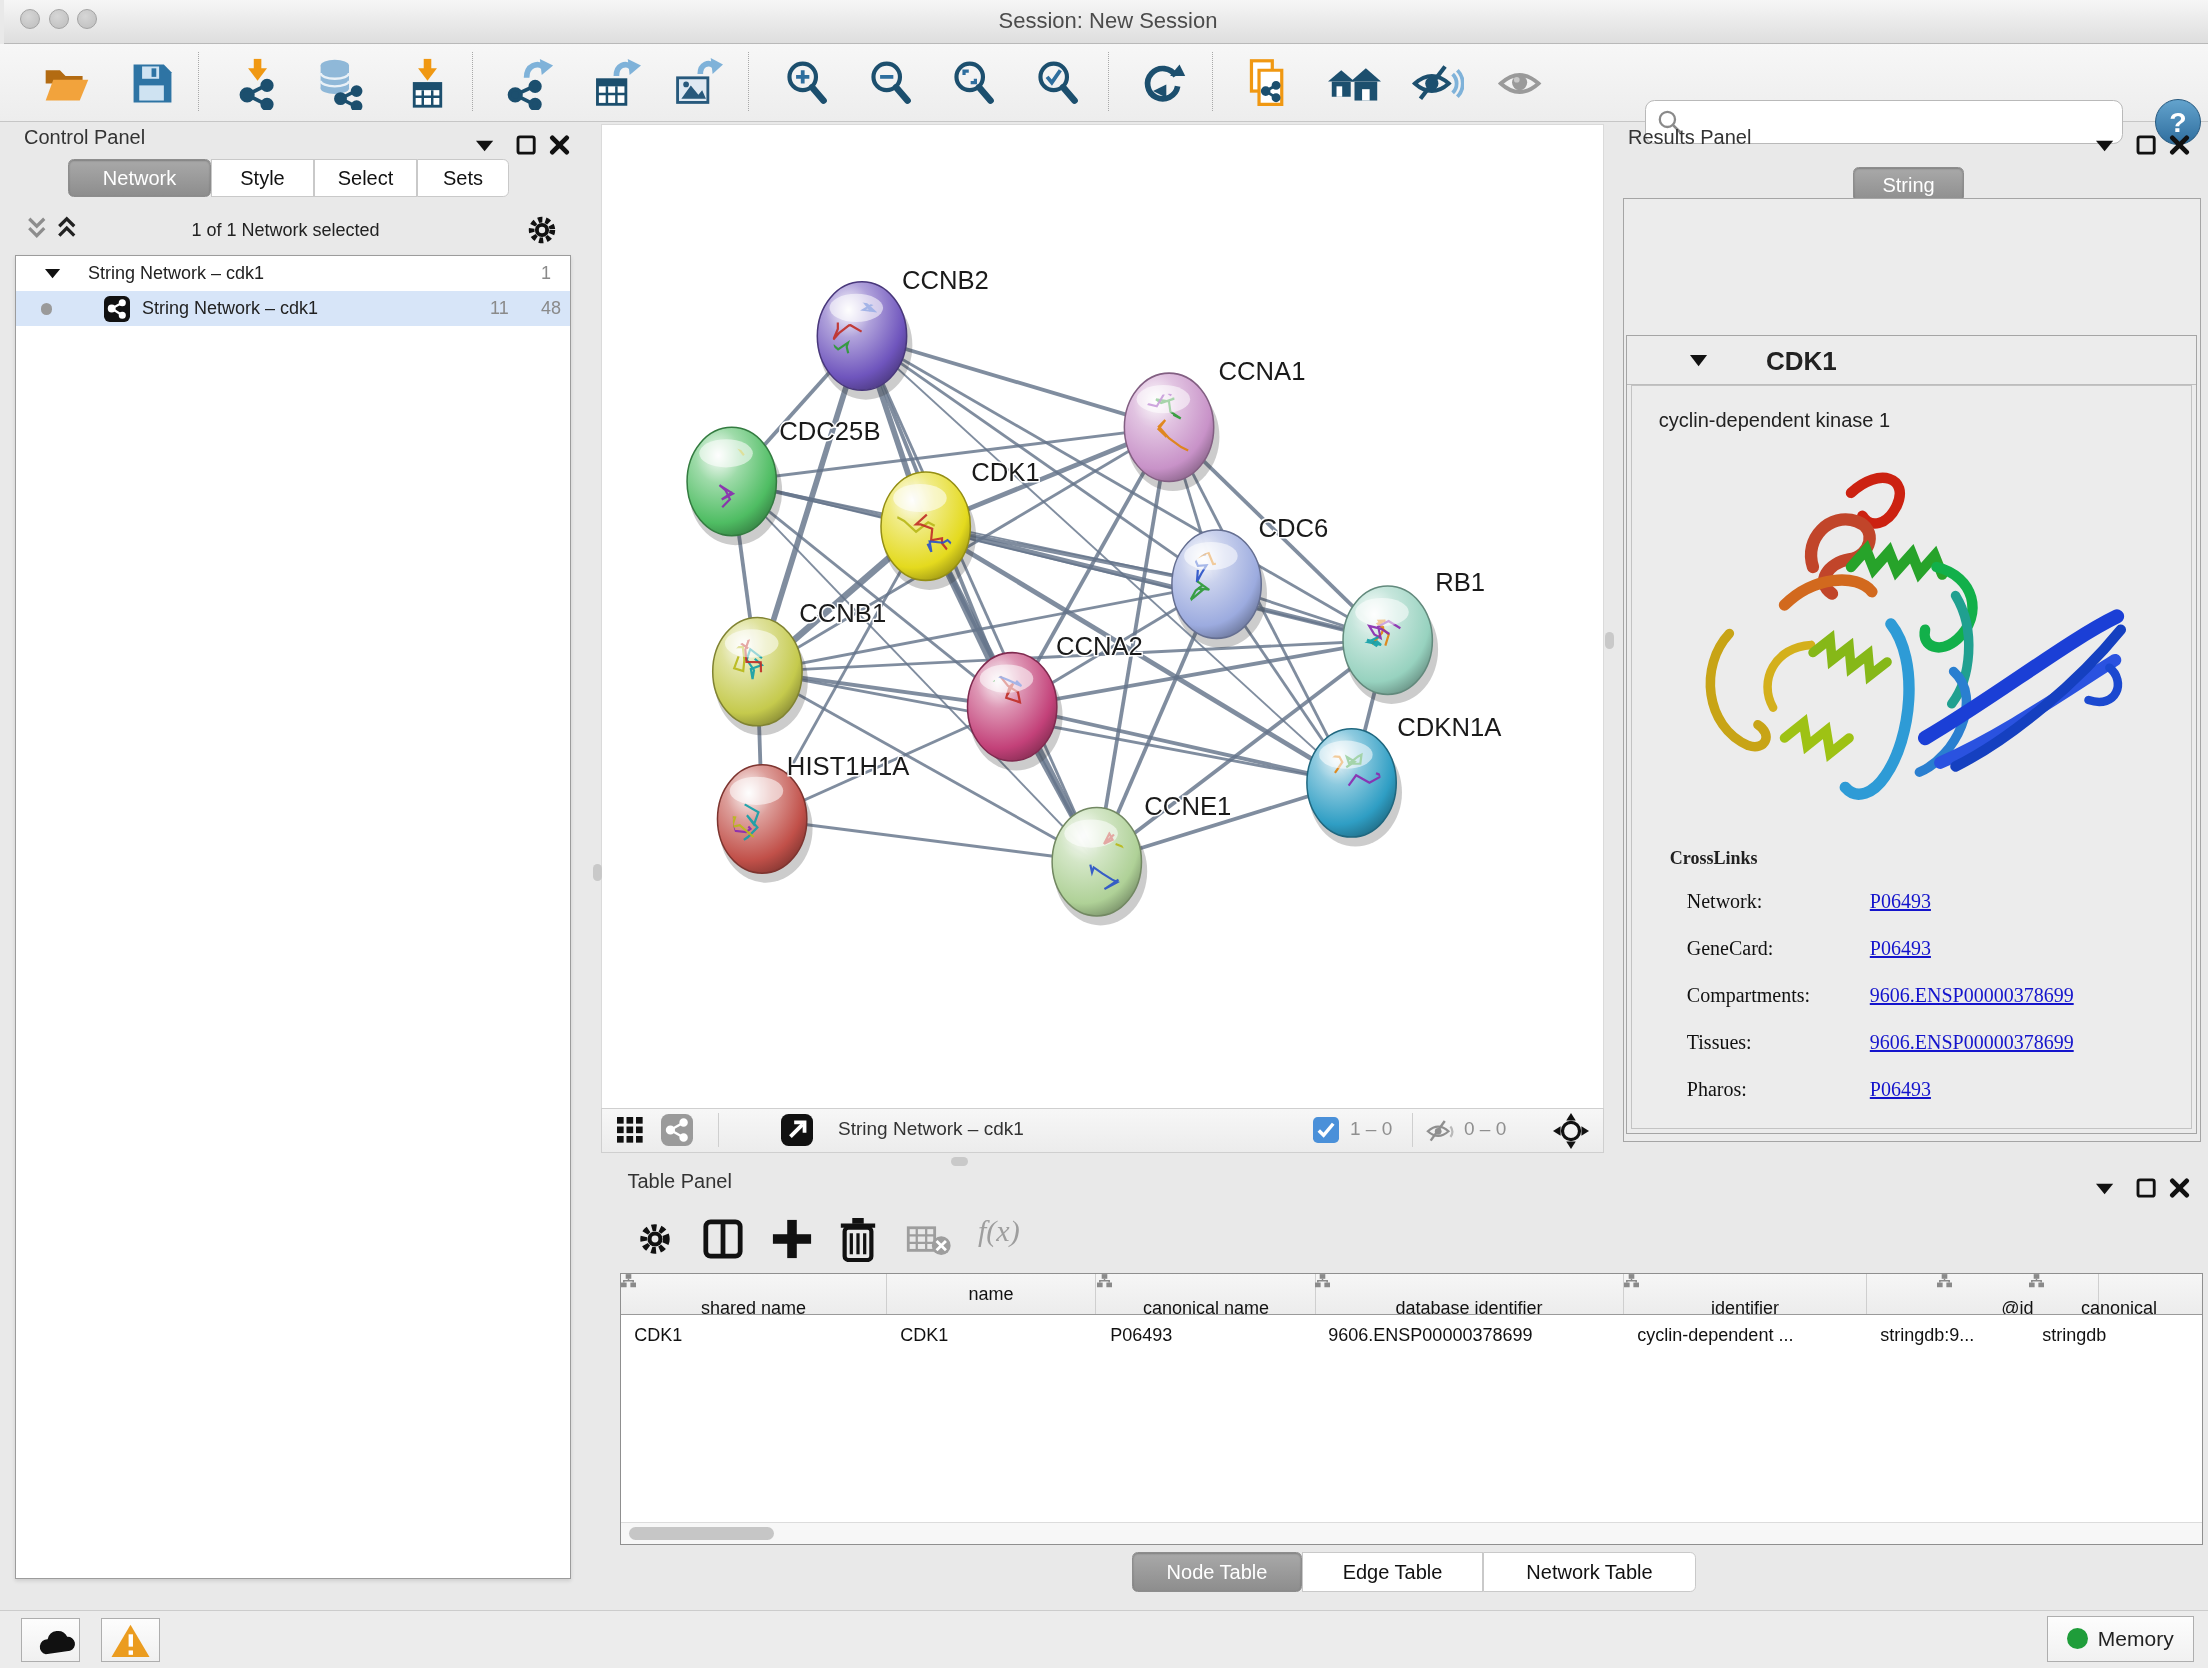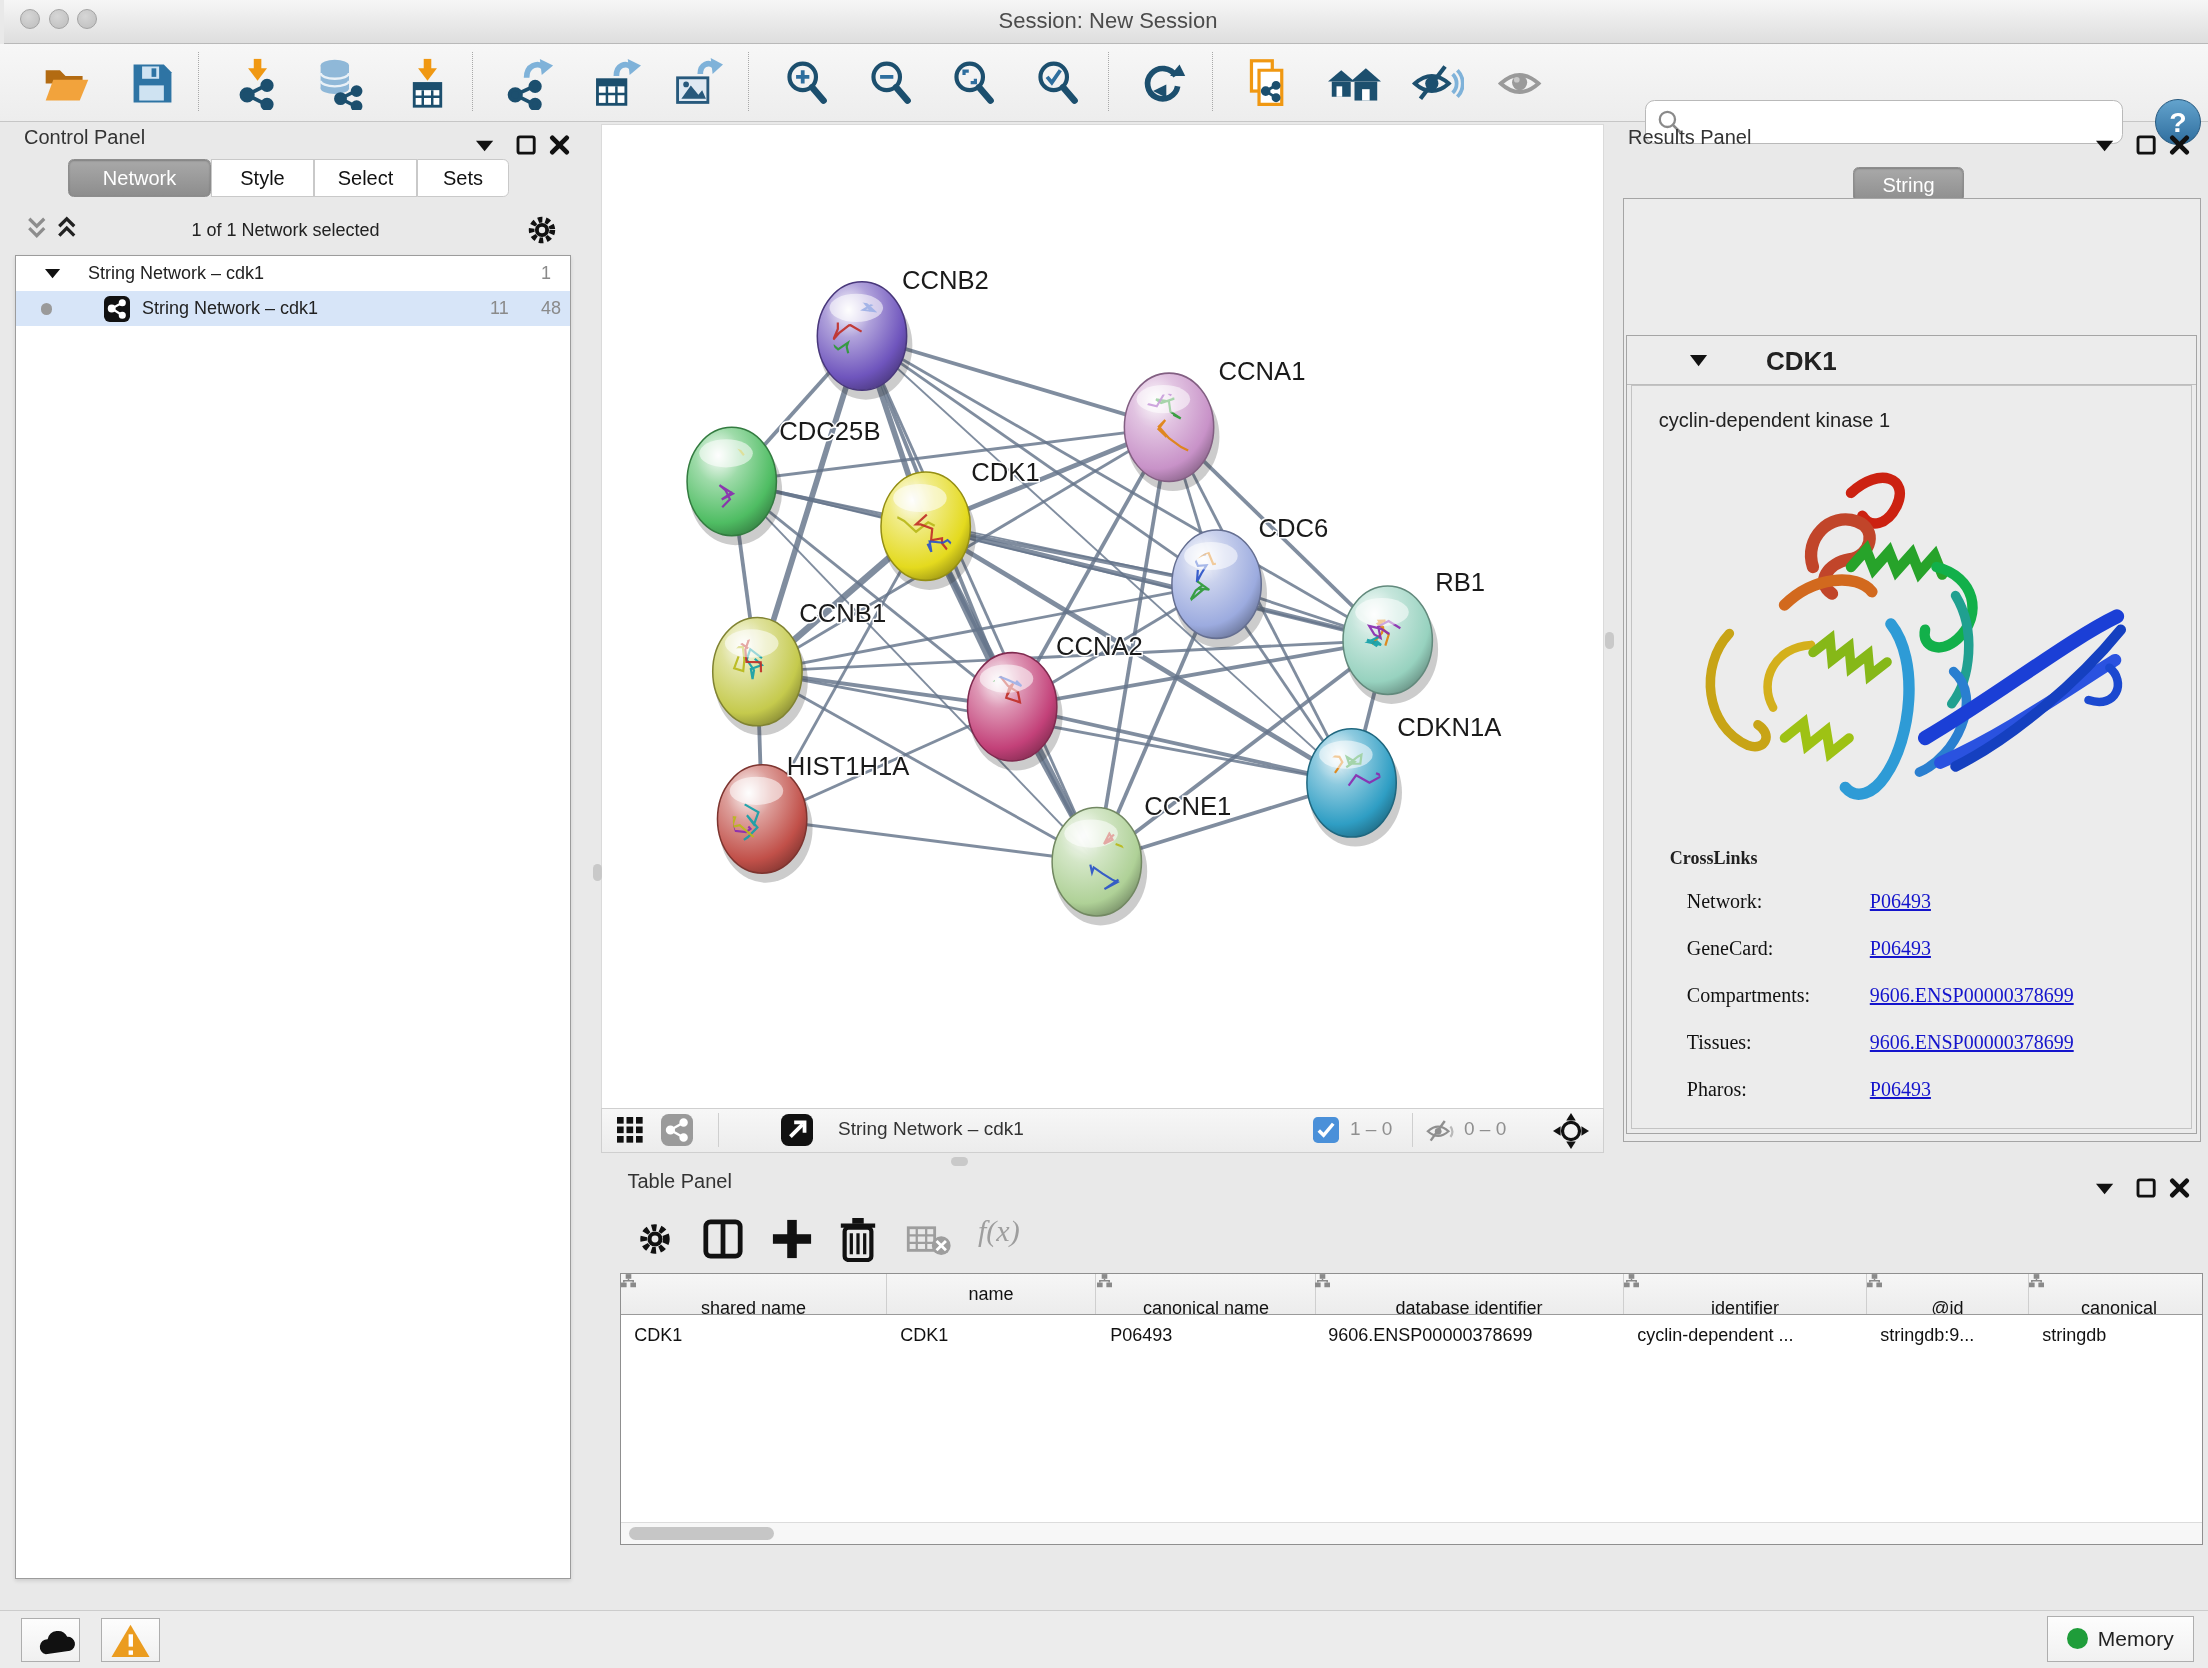--- a/index.html
+++ b/index.html
@@ -787,21 +787,21 @@
             <rect x="0" y="9" width="6" height="5" fill="#8a8a8a"></rect>
             <rect x="10" y="9" width="6" height="5" fill="#8a8a8a"></rect>
             <path d="M8 5 v2 M3 9 V7 h10 v2" stroke="#8a8a8a" stroke-width="1.6" fill="none"></path>
           </svg><span>database identifier</span></div>
         <div class="thcell" style="left: 1003px; width: 242px;"><svg width="15" height="14.3" viewBox="0 0 16 15" style="vertical-align:-1.9px;margin-right:7.6px">
             <rect x="5" y="0" width="6" height="5" fill="#8a8a8a"></rect>
             <rect x="0" y="9" width="6" height="5" fill="#8a8a8a"></rect>
             <rect x="10" y="9" width="6" height="5" fill="#8a8a8a"></rect>
             <path d="M8 5 v2 M3 9 V7 h10 v2" stroke="#8a8a8a" stroke-width="1.6" fill="none"></path>
           </svg><span>identifier</span></div>
-        <div class="thcell" style="left: 1246px; width: 161px; text-decoration: underline;"><svg width="15" height="14.3" viewBox="0 0 16 15" style="vertical-align:-1.9px;margin-right:7.6px">
+        <div class="thcell" style="left: 1316px; width: 161px; text-decoration: underline;"><svg width="15" height="14.3" viewBox="0 0 16 15" style="vertical-align:-1.9px;margin-right:7.6px">
             <rect x="5" y="0" width="6" height="5" fill="#8a8a8a"></rect>
             <rect x="0" y="9" width="6" height="5" fill="#8a8a8a"></rect>
             <rect x="10" y="9" width="6" height="5" fill="#8a8a8a"></rect>
             <path d="M8 5 v2 M3 9 V7 h10 v2" stroke="#8a8a8a" stroke-width="1.6" fill="none"></path>
           </svg><span>@id</span></div>
         <div class="thcell" style="left: 1408px; width: 180px;"><svg width="15" height="14.3" viewBox="0 0 16 15" style="vertical-align:-1.9px;margin-right:7.6px">
             <rect x="5" y="0" width="6" height="5" fill="#8a8a8a"></rect>
             <rect x="0" y="9" width="6" height="5" fill="#8a8a8a"></rect>
             <rect x="10" y="9" width="6" height="5" fill="#8a8a8a"></rect>
             <path d="M8 5 v2 M3 9 V7 h10 v2" stroke="#8a8a8a" stroke-width="1.6" fill="none"></path>
@@ -814,20 +814,23 @@
         <div class="tdcell" style="left: 694px; width: 295px;">9606.ENSP00000378699</div>
         <div class="tdcell" style="left: 1003px; width: 228px;">cyclin-dependent ...</div>
         <div class="tdcell" style="left: 1246px; width: 147px;">stringdb:9...</div>
         <div class="tdcell" style="left: 1408px; width: 166px;">stringdb</div>
       </div>
     <div class="hscroll">
       <div class="hthumb"></div>
     </div>
   </div>
 
+  <div class="btabs" style="left:1132px">
+    <span class="tab active" style="width:126px;height:38px;line-height:38px">Node Table</span><span class="tab" style="width:137px;height:38px;line-height:38px">Edge Table</span><span class="tab last" style="width:169px;height:38px;line-height:38px">Network Table</span>
+  </div>
 
   <div class="statusbar">
     <span class="sbtn" style="left:21px">
       <svg width="57" height="42" viewBox="0 0 60 44">
         <path d="M18 32 a8 8 0 0 1 2 -15.8 a11 11 0 0 1 20.6 -2.6 a7.5 7.5 0 0 1 3 14.6 Z" fill="#111" transform="translate(7,5)"></path>
       </svg>
     </span>
     <span class="sbtn" style="left:101px">
       <svg width="57" height="42" viewBox="0 0 60 44">
         <polygon points="30,6 50,40 10,40" fill="#eb9c1f"></polygon>

